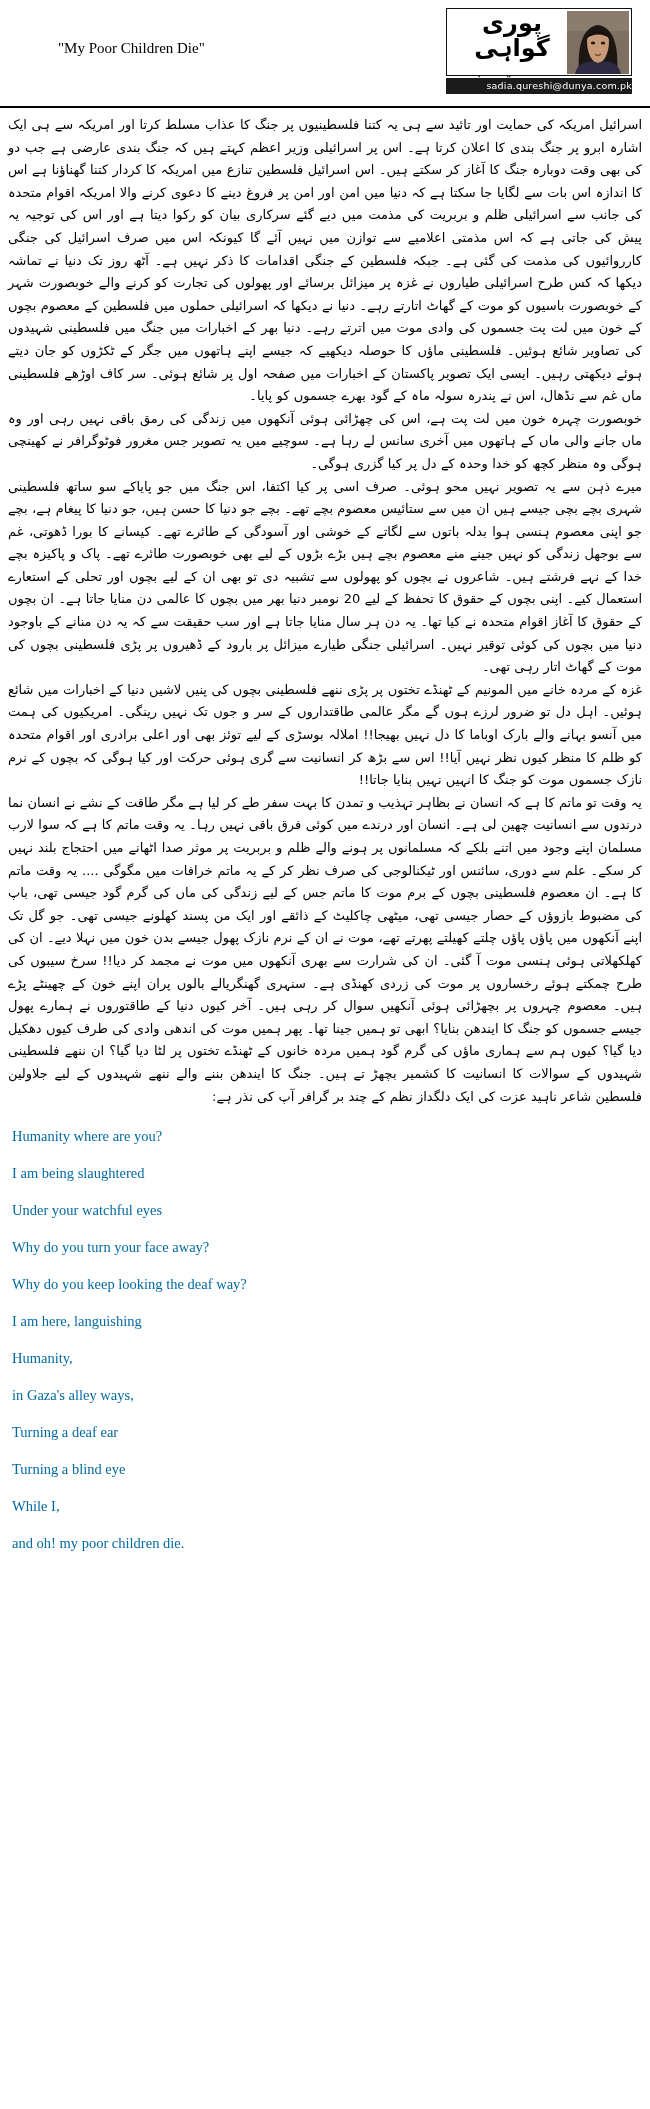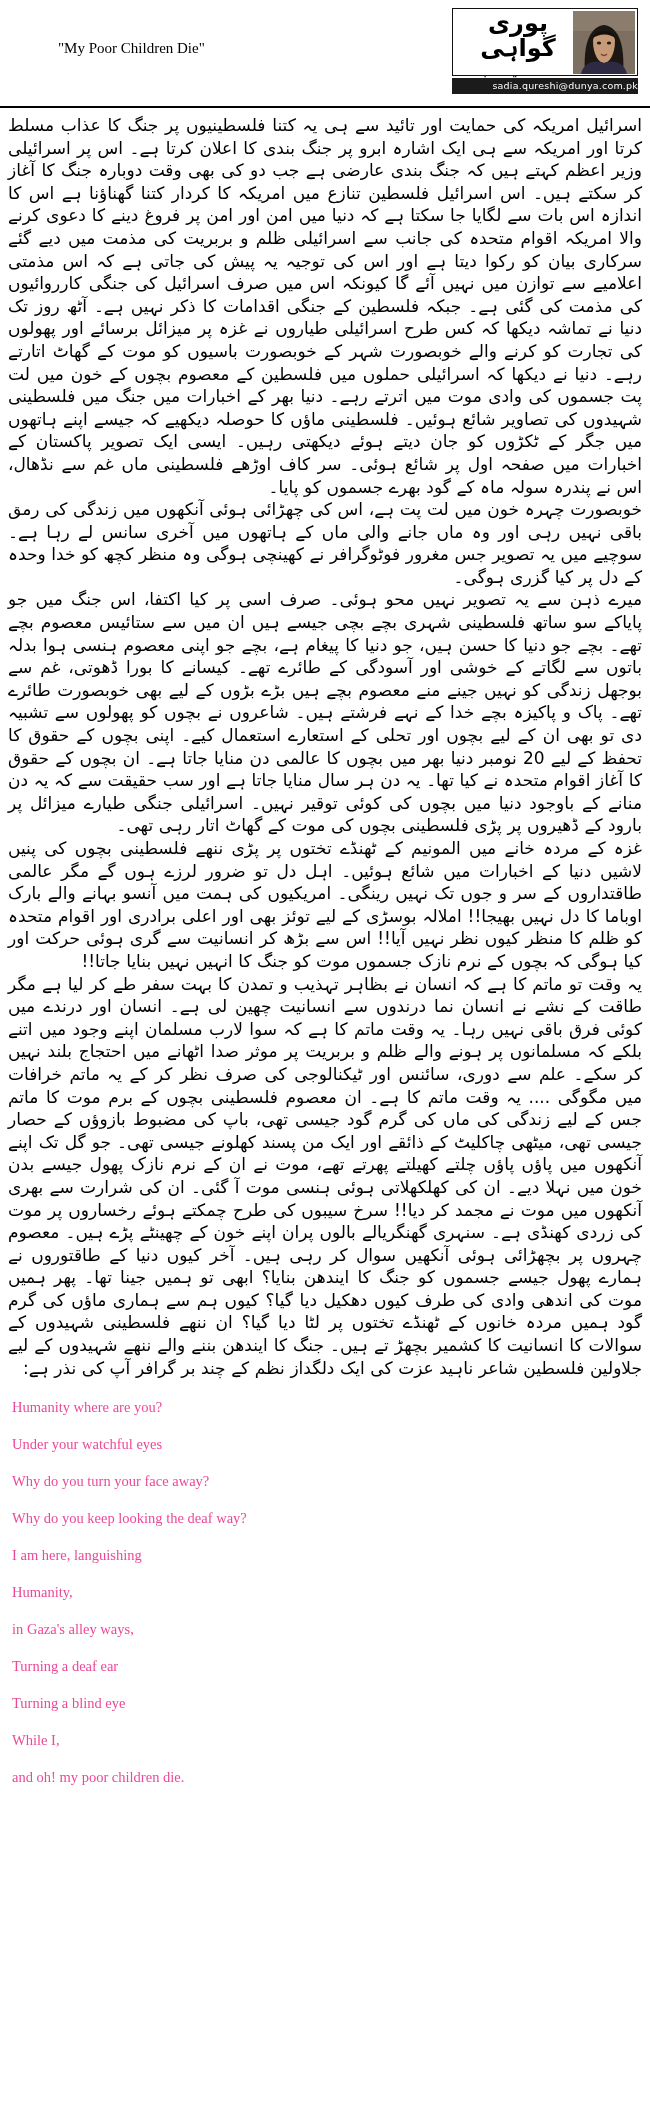--- a/index.html
+++ b/index.html
@@ -32,21 +32,21 @@
     position: absolute;
     left: 58px;
     top: 40px;
     font-size: 15px;
     font-family: "Liberation Serif", serif;
     color: #000;
     white-space: nowrap;
   }
   .author-block {
     position: absolute;
-    right: 12px;
+    right: 18px;
     top: 8px;
     width: 260px;
     height: 92px;
     box-sizing: border-box;
   }
   .author-frame {
     position: absolute;
     right: 0;
     top: 0;
     width: 186px;
@@ -106,41 +106,41 @@
     letter-spacing: 0.2px;
     box-sizing: border-box;
   }
 
   
   .urdu-body {
     direction: rtl;
     text-align: justify;
     text-align-last: right;
     font-family: "DejaVu Sans", sans-serif;
-    font-size: 17px;
+    font-size: 13px;
     line-height: 22.6px;
     padding: 6px 8px 0 8px;
     box-sizing: border-box;
     -webkit-hyphens: none;
     hyphens: none;
     word-spacing: 0.2px;
   }
   .urdu-body p {
     margin: 0 0 0 0;
     text-align: justify;
     text-align-last: right;
   }
 
   
   .poem {
     padding: 10px 12px 18px 12px;
     font-family: "Liberation Serif", serif;
     font-size: 14.5px;
     line-height: 37px;
-    color: #ec4899;
+    color: #0369a1;
     direction: ltr;
     text-align: left;
   }
   .poem .line {
     white-space: pre-wrap;
   }
 </style>
 </head>
 <body>
 
@@ -188,20 +188,21 @@
   <div class="urdu-body">
     <p>اسرائیل امریکہ کی حمایت اور تائید سے ہی یہ کتنا فلسطینیوں پر جنگ کا عذاب مسلط کرتا اور امریکہ سے ہی ایک اشارہ ابرو پر جنگ بندی کا اعلان کرتا ہے۔ اس پر اسرائیلی وزیر اعظم کہتے ہیں کہ جنگ بندی عارضی ہے جب دو کی بھی وقت دوبارہ جنگ کا آغاز کر سکتے ہیں۔ اس اسرائیل فلسطین تنازع میں امریکہ کا کردار کتنا گھناؤنا ہے اس کا اندازہ اس بات سے لگایا جا سکتا ہے کہ دنیا میں امن اور امن پر فروغ دینے کا دعوی کرنے والا امریکہ اقوام متحدہ کی جانب سے اسرائیلی ظلم و بربریت کی مذمت میں دیے گئے سرکاری بیان کو رکوا دیتا ہے اور اس کی توجیہ یہ پیش کی جاتی ہے کہ اس مذمتی اعلامیے سے توازن میں نہیں آئے گا کیونکہ اس میں صرف اسرائیل کی جنگی کارروائیوں کی مذمت کی گئی ہے۔ جبکہ فلسطین کے جنگی اقدامات کا ذکر نہیں ہے۔ آٹھ روز تک دنیا نے تماشہ دیکھا کہ کس طرح اسرائیلی طیاروں نے غزہ پر میزائل برسائے اور پھولوں کی تجارت کو کرنے والے خوبصورت شہر کے خوبصورت باسیوں کو موت کے گھاٹ اتارتے رہے۔ دنیا نے دیکھا کہ اسرائیلی حملوں میں فلسطین کے معصوم بچوں کے خون میں لت پت جسموں کی وادی موت میں اترتے رہے۔ دنیا بھر کے اخبارات میں جنگ میں فلسطینی شہیدوں کی تصاویر شائع ہوئیں۔ فلسطینی ماؤں کا حوصلہ دیکھیے کہ جیسے اپنے ہاتھوں میں جگر کے ٹکڑوں کو جان دیتے ہوئے دیکھتی رہیں۔ ایسی ایک تصویر پاکستان کے اخبارات میں صفحہ اول پر شائع ہوئی۔ سر کاف اوڑھے فلسطینی ماں غم سے نڈھال، اس نے پندرہ سولہ ماہ کے گود بھرے جسموں کو پایا۔</p>
     <p>خوبصورت چہرہ خون میں لت پت ہے، اس کی چھڑائی ہوئی آنکھوں میں زندگی کی رمق باقی نہیں رہی اور وہ ماں جانے والی ماں کے ہاتھوں میں آخری سانس لے رہا ہے۔ سوچیے میں یہ تصویر جس مغرور فوٹوگرافر نے کھینچی ہوگی وہ منظر کچھ کو خدا وحدہ کے دل پر کیا گزری ہوگی۔</p>
     <p>میرے ذہن سے یہ تصویر نہیں محو ہوئی۔ صرف اسی پر کیا اکتفا، اس جنگ میں جو پایاکے سو ساتھ فلسطینی شہری بچے بچی جیسے ہیں ان میں سے ستائیس معصوم بچے تھے۔ بچے جو دنیا کا حسن ہیں، جو دنیا کا پیغام ہے، بچے جو اپنی معصوم ہنسی ہوا بدلہ باتوں سے لگاتے کے خوشی اور آسودگی کے طائرے تھے۔ کیسانے کا بورا ڈھوتی، غم سے بوجھل زندگی کو نہیں جینے منے معصوم بچے ہیں بڑے بڑوں کے لیے بھی خوبصورت طائرے تھے۔ پاک و پاکیزہ بچے خدا کے نہے فرشتے ہیں۔ شاعروں نے بچوں کو پھولوں سے تشبیہ دی تو بھی ان کے لیے بچوں اور تحلی کے استعارے استعمال کیے۔ اپنی بچوں کے حقوق کا تحفظ کے لیے 20 نومبر دنیا بھر میں بچوں کا عالمی دن منایا جاتا ہے۔ ان بچوں کے حقوق کا آغاز اقوام متحدہ نے کیا تھا۔ یہ دن ہر سال منایا جاتا ہے اور سب حقیقت سے کہ یہ دن منانے کے باوجود دنیا میں بچوں کی کوئی توقیر نہیں۔ اسرائیلی جنگی طیارے میزائل پر بارود کے ڈھیروں پر پڑی فلسطینی بچوں کی موت کے گھاٹ اتار رہی تھی۔</p>
     <p>غزہ کے مردہ خانے میں المونیم کے ٹھنڈے تختوں پر پڑی ننھے فلسطینی بچوں کی پنیں لاشیں دنیا کے اخبارات میں شائع ہوئیں۔ اہل دل تو ضرور لرزے ہوں گے مگر عالمی طاقتداروں کے سر و جوں تک نہیں رینگی۔ امریکیوں کی ہمت میں آنسو بہانے والے بارک اوباما کا دل نہیں بھیجا!! املالہ بوسڑی کے لیے توئز بھی اور اعلی برادری اور اقوام متحدہ کو ظلم کا منظر کیوں نظر نہیں آیا!! اس سے بڑھ کر انسانیت سے گری ہوئی حرکت اور کیا ہوگی کہ بچوں کے نرم نازک جسموں موت کو جنگ کا انہیں نہیں بنایا جاتا!!</p>
     <p>یہ وقت تو ماتم کا ہے کہ انسان نے بظاہر تہذیب و تمدن کا بہت سفر طے کر لیا ہے مگر طاقت کے نشے نے انسان نما درندوں سے انسانیت چھین لی ہے۔ انسان اور درندے میں کوئی فرق باقی نہیں رہا۔ یہ وقت ماتم کا ہے کہ سوا لارب مسلمان اپنے وجود میں اتنے بلکے کہ مسلمانوں پر ہونے والے ظلم و بربریت پر موثر صدا اٹھانے میں احتجاج بلند نہیں کر سکے۔ علم سے دوری، سائنس اور ٹیکنالوجی کی صرف نظر کر کے یہ ماتم خرافات میں مگوگی .... یہ وقت ماتم کا ہے۔ ان معصوم فلسطینی بچوں کے برم موت کا ماتم جس کے لیے زندگی کی ماں کی گرم گود جیسی تھی، باپ کی مضبوط بازوؤں کے حصار جیسی تھی، میٹھی چاکلیٹ کے ذائقے اور ایک من پسند کھلونے جیسی تھی۔ جو گل تک اپنے آنکھوں میں پاؤں پاؤں چلتے کھیلتے پھرتے تھے، موت نے ان کے نرم نازک پھول جیسے بدن خون میں نہلا دیے۔ ان کی کھلکھلاتی ہوئی ہنسی موت آ گئی۔ ان کی شرارت سے بھری آنکھوں میں موت نے مجمد کر دیا!! سرخ سیبوں کی طرح چمکتے ہوئے رخساروں پر موت کی زردی کھنڈی ہے۔ سنہری گھنگریالے بالوں پران اپنے خون کے چھینٹے پڑے ہیں۔ معصوم چہروں پر بچھڑائی ہوئی آنکھیں سوال کر رہی ہیں۔ آخر کیوں دنیا کے طاقتوروں نے ہمارے پھول جیسے جسموں کو جنگ کا ایندھن بنایا؟ ابھی تو ہمیں جینا تھا۔ پھر ہمیں موت کی اندھی وادی کی طرف کیوں دھکیل دیا گیا؟ کیوں ہم سے ہماری ماؤں کی گرم گود ہمیں مردہ خانوں کے ٹھنڈے تختوں پر لٹا دیا گیا؟ ان ننھے فلسطینی شہیدوں کے سوالات کا انسانیت کا کشمیر بچھڑ تے ہیں۔ جنگ کا ایندھن بننے والے ننھے شہیدوں کے لیے جلاولین فلسطین شاعر ناہید عزت کی ایک دلگداز نظم کے چند بر گرافر آپ کی نذر ہے:</p>
   </div>
 
   <div class="poem">
     <div class="line">Humanity where are you?</div>
+    <div class="line">I am being slaughtered</div>
     <div class="line">Under your watchful eyes</div>
     <div class="line">Why do you turn your face away?</div>
     <div class="line">Why do you keep looking the deaf way?</div>
     <div class="line">I am here, languishing</div>
     <div class="line">Humanity,</div>
     <div class="line">in Gaza's alley ways,</div>
     <div class="line">Turning a deaf ear</div>
     <div class="line">Turning a blind eye</div>
     <div class="line">While I,</div>
     <div class="line">and oh! my poor children die.</div>

